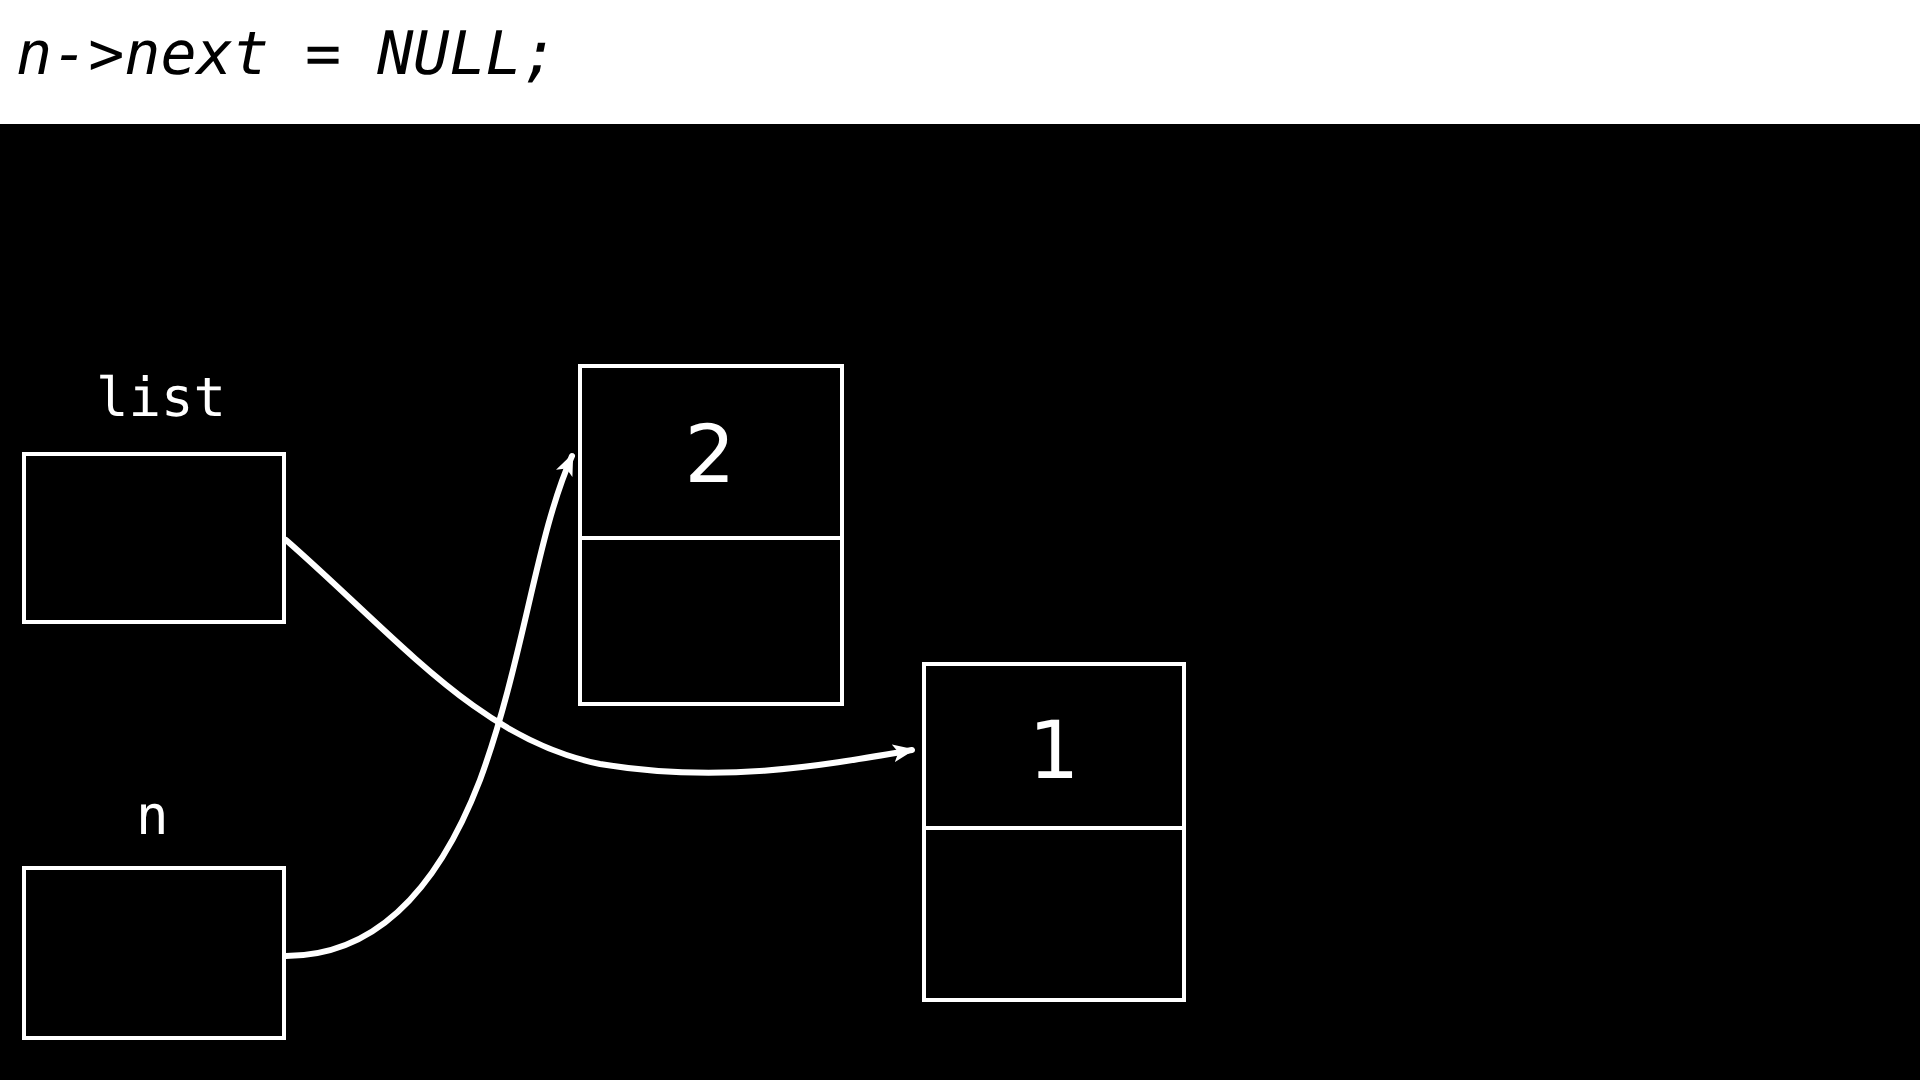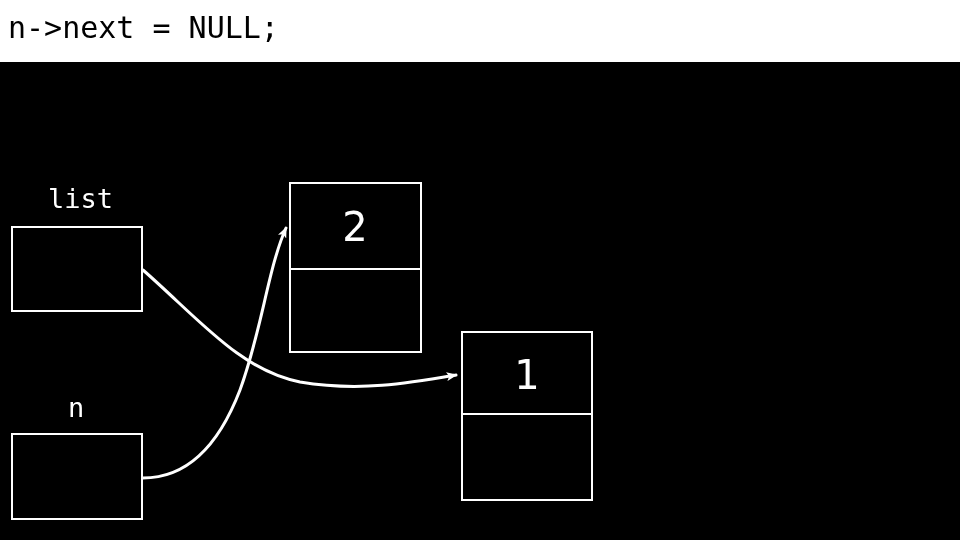--- a/index.html
+++ b/index.html
@@ -17,20 +17,21 @@
   }
   
   #code-bar {
     position: absolute;
     left: 0;
     top: 0;
     width: 960px;
     height: 62px;
     background: #ffffff;
     box-sizing: border-box;
+    font-style: italic;
   }
   #code-text {
     position: absolute;
     left: 8px;
     top: 9px;
     font-family: "DejaVu Sans Mono", monospace;
     font-size: 30px;
     line-height: 38px;
     color: #000000;
     white-space: pre;

